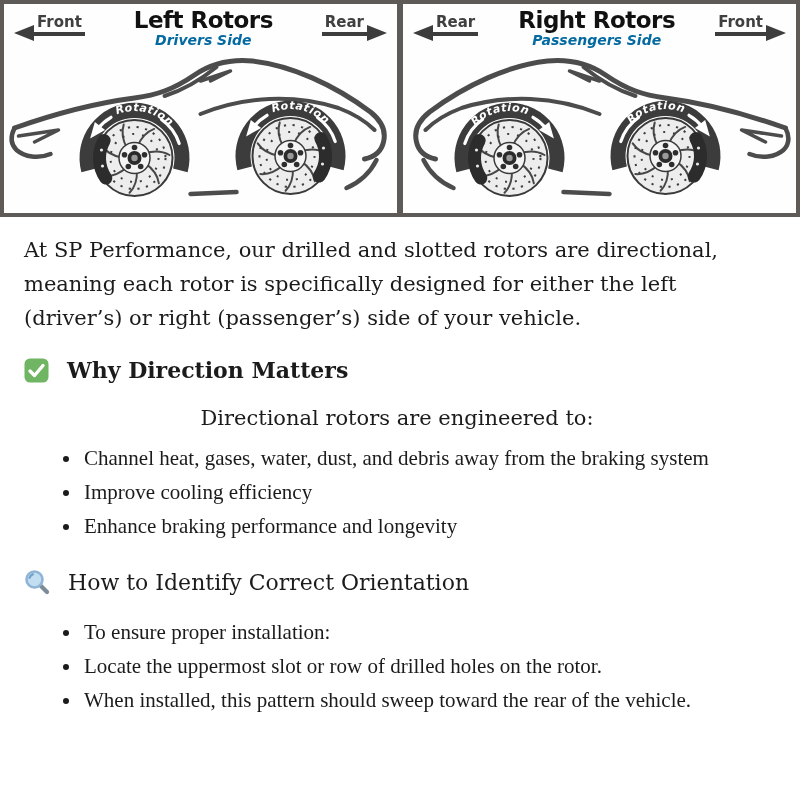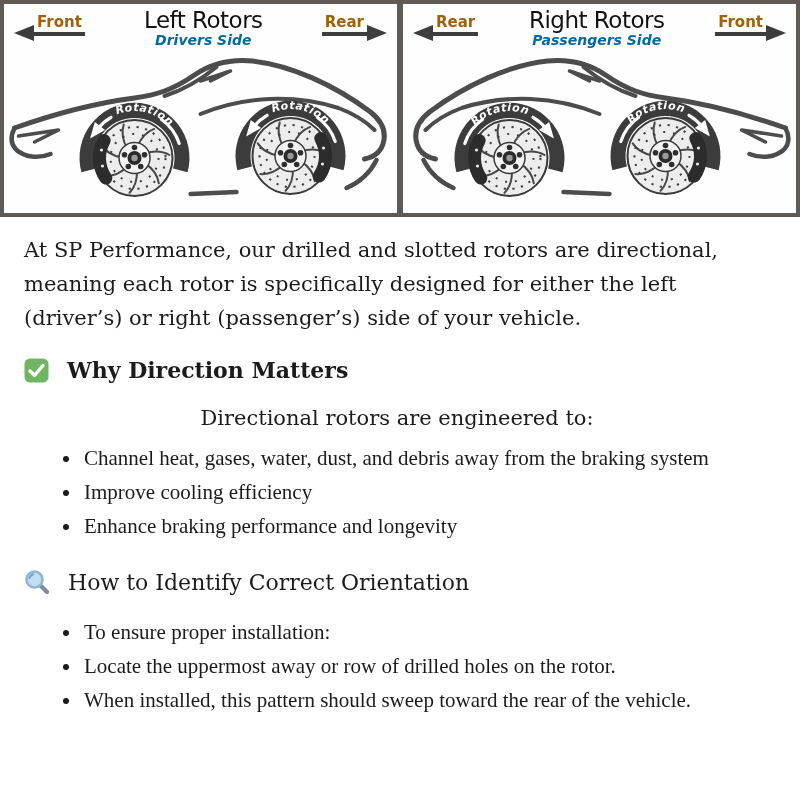--- a/index.html
+++ b/index.html
@@ -6,25 +6,25 @@
   html,body { width:800px; background:#ffffff; font-family:"DejaVu Serif","Liberation Serif",serif; color:#1b1b1b; }
 
   
   .figure { display:flex; width:800px; height:217px; background:#fff; }
   .panel { flex:1 1 50%; border:4px solid #5d5a57; background:#fefefe; overflow:hidden; }
   .panel.left  { border-right-width:3px; }
   .panel.right { border-left-width:3px; }
 
   .panel-header { display:flex; align-items:flex-start; padding:6px 10px 0 10px; height:48px; }
   .title-block { flex:1 1 auto; text-align:center; font-family:"DejaVu Sans","Liberation Sans",sans-serif; margin-top:-2px; }
-  .panel-title { font-size:23px; font-weight:normal; color:#111; line-height:24px; letter-spacing:-0.5px; }
+  .panel-title { font-size:23px; font-weight:bold; color:#111; line-height:24px; letter-spacing:-0.5px; }
   .panel-subtitle { font-size:14px; font-weight:bold; font-style:italic; color:#0369a1; line-height:16px; }
 
   .dir { display:flex; align-items:flex-start; font-family:"DejaVu Sans","Liberation Sans",sans-serif; margin-top:4px; }
-  .dir-text { font-size:15px; font-weight:bold; color:#a16207; line-height:17px; border-bottom:4px solid #3d3d3d; padding:0 3px 1px 3px; }
+  .dir-text { font-size:15px; font-weight:bold; color:#404040; line-height:17px; border-bottom:4px solid #3d3d3d; padding:0 3px 1px 3px; }
   .ah { width:0; height:0; border-top:8px solid transparent; border-bottom:8px solid transparent; margin-top:11px; }
   .ah.pt-left  { border-right:20px solid #3d3d3d; }
   .ah.pt-right { border-left:20px solid #3d3d3d; }
 
   .car-svg { display:block; width:100%; height:160px; }
 
   
   .content { padding:16px 30px 10px 24px; }
   .content p, .content li { font-size:21px; line-height:34px; }
   .intro { margin-bottom:16px; max-width:730px; }
@@ -205,17 +205,17 @@
     <svg class="emoji-svg" width="26" height="26" viewBox="0 0 26 26">
       <line x1="17" y1="17" x2="23" y2="23" stroke="#7d8b99" stroke-width="4.2" stroke-linecap="round"></line>
       <circle cx="10.5" cy="10.5" r="8" fill="#c3ddf1" stroke="#8fb4d6" stroke-width="2.6"></circle>
       <path d="M 5.5 9 A 5.5 5.5 0 0 1 9 5.3" fill="none" stroke="#6d9fc8" stroke-width="2" stroke-linecap="round"></path>
     </svg>
     <span class="htext">How to Identify Correct Orientation</span>
   </div>
 
   <ul class="blist">
     <li><span>To ensure proper installation:</span></li>
-    <li><span>Locate the uppermost away or row of drilled holes on the rotor.</span></li>
+    <li><span>Locate the uppermost slot or row of drilled holes on the rotor.</span></li>
     <li><span>When installed, this pattern should sweep toward the rear of the vehicle.</span></li>
   </ul>
 
 </div>
 
 </body></html>

